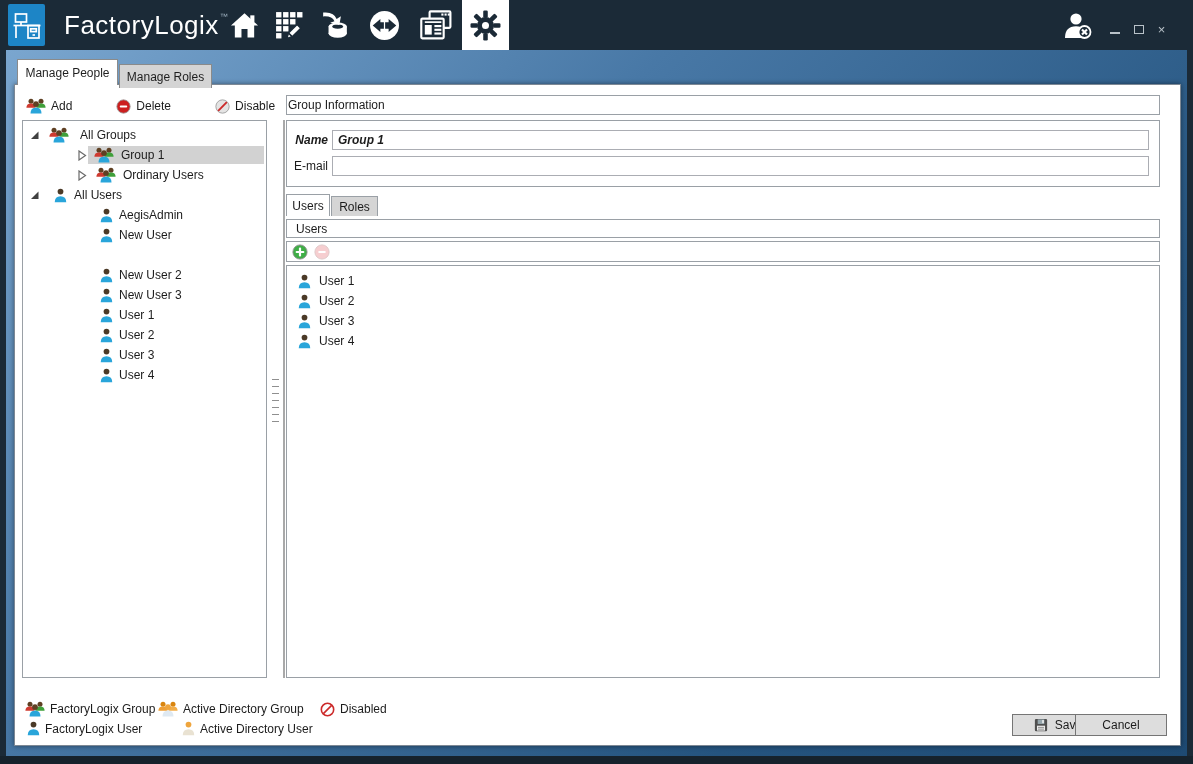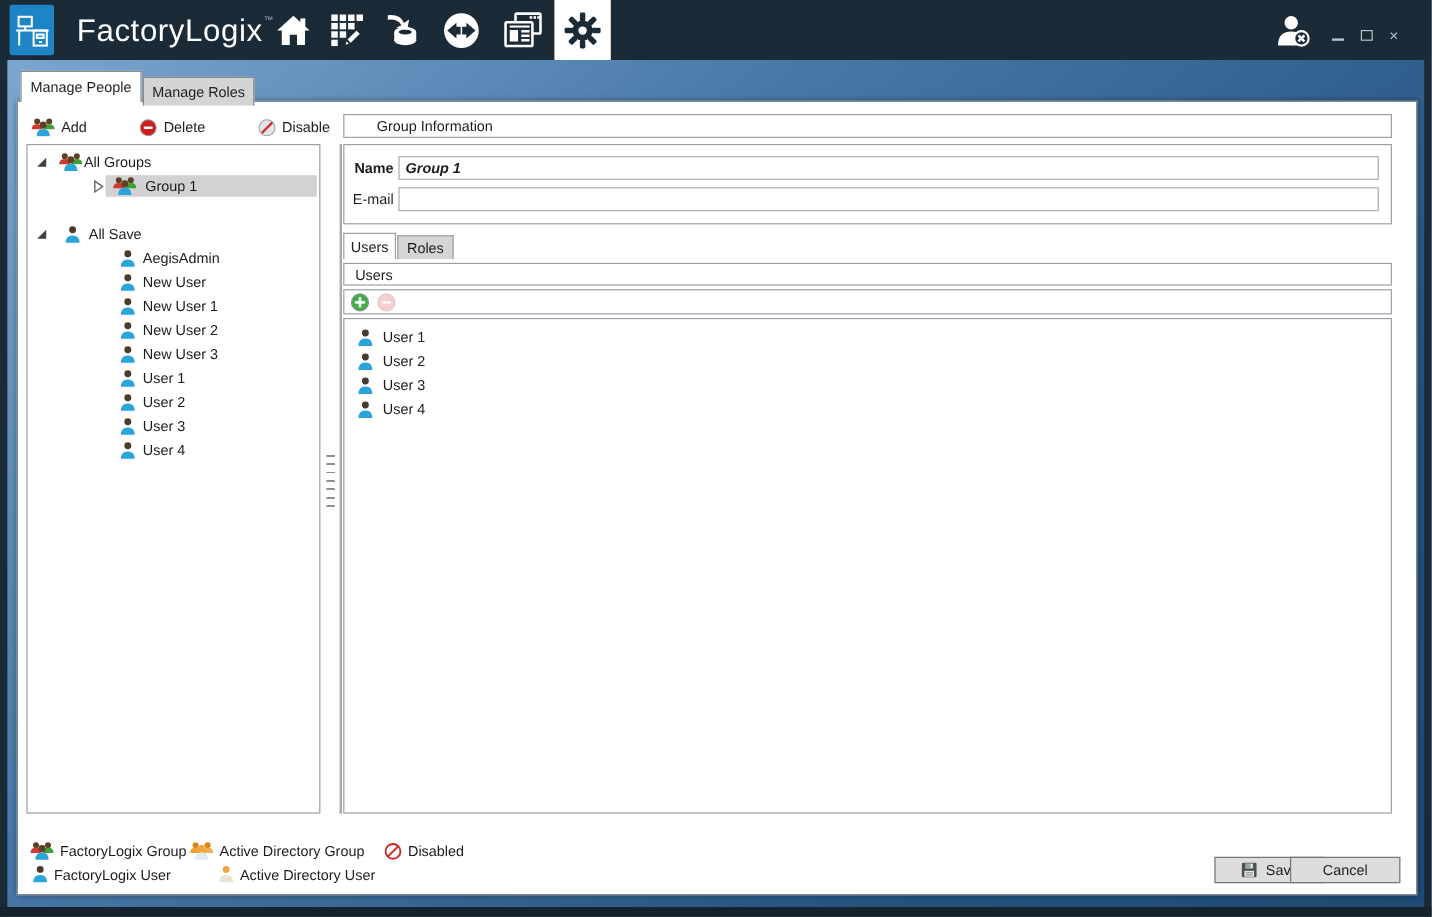--- a/index.html
+++ b/index.html
@@ -50,25 +50,25 @@
   .ind-leaf  { padding-left:77px; }
   .band { display:flex; align-items:center; flex:1 1 auto; height:18px; background:#d2d2d2; margin-right:2px; }
 
   
   #splitter-line { left:283px; top:120px; width:2px; height:558px; background:#a9a9a9; z-index:4; }
   #splitter-grip { left:272px; top:379px; width:7px; height:46px; z-index:4; cursor:col-resize;
     background:repeating-linear-gradient(to bottom,#8f8f8f 0 1.5px, transparent 1.5px 7px); }
 
   
   .panel-box { background:#fff; border:1px solid #9aa0a6; z-index:4; }
-  #gi-header { left:286px; top:95px; width:874px; height:20px; display:flex; align-items:center; padding-left:27px; }
+  #gi-header { left:286px; top:95px; width:874px; height:20px; display:flex; align-items:center; padding-left:1px; }
   #gi-wrap   { left:286px; top:120px; width:874px; height:67px; }
   .fld-label { position:absolute; width:41px; text-align:right; }
   .fld-input { position:absolute; left:45px; width:817px; height:20px; border:1px solid #abadb3; padding:0 5px; font-family:"Liberation Sans",sans-serif; font-size:12px; color:#1c1c1c; outline:none; }
-  #name-label { top:12px; font-weight:bold; }
+  #name-label { top:12px; font-weight:bold; font-style:italic; }
   #name-input { top:9px; font-weight:bold; font-style:italic; }
   #email-label { top:38px; }
   #email-input { top:35px; }
 
   .detail-tab { height:22px; display:flex; align-items:center; justify-content:center; border:1px solid #9aa0a6; border-bottom:none; cursor:pointer; }
   #dtab-users { left:286px; top:194px; width:44px; background:#fff; z-index:4; }
   #dtab-roles { left:331px; top:196px; width:47px; height:20px; background:#d5d5d5; z-index:3; }
 
   #users-header { left:286px; top:219px; width:874px; height:19px; display:flex; align-items:center; padding-left:9px; }
   #users-toolbar { left:286px; top:241px; width:874px; height:21px; display:flex; align-items:center; gap:6px; padding-left:5px; }
@@ -325,59 +325,62 @@
 </div>
 
 <div id="tree-box" class="abs">
   <div class="tree-row ind-root" style="top:4px">
     <svg class="exp">
         <use href="#sym-exp-expanded"></use>
       </svg>
     <svg class="fl-group" width="20" height="16" style="margin-left:9px">
         <use href="#sym-group"></use>
       </svg>
-    <span class="lbl" style="margin-left:1px">All Groups</span>
+    <span class="lbl" style="margin-left:11px">All Groups</span>
   </div>
   <div class="tree-row ind-child" style="top:24px">
     <svg class="exp">
         <use href="#sym-exp-collapsed"></use>
       </svg>
     <div class="band">
       <svg class="fl-group" width="20" height="16" style="margin-left:6px">
           <use href="#sym-group"></use>
         </svg>
       <span class="lbl" style="margin-left:7px">Group 1</span>
     </div>
   </div>
+  <div class="tree-row ind-child" style="top:44px">
+    <svg class="exp">
+        <use href="#sym-exp-collapsed"></use>
+      </svg>
+    <svg class="fl-group" width="20" height="16" style="margin-left:8px">
+        <use href="#sym-group"></use>
+      </svg>
+    <span class="lbl" style="margin-left:7px">Ordinary Users</span>
+  </div>
   <div class="tree-row ind-root" style="top:64px">
     <svg class="exp">
         <use href="#sym-exp-expanded"></use>
       </svg>
     <svg class="fl-user" width="13" height="15" style="margin-left:14px">
         <use href="#sym-person"></use>
       </svg>
-    <span class="lbl" style="margin-left:7px">All Save</span>
+    <span class="lbl" style="margin-left:7px">All Users</span>
   </div>
   <div class="tree-row ind-leaf" style="top:84px">
     <svg class="fl-user" width="13" height="15">
         <use href="#sym-person"></use>
       </svg>
     <span class="lbl" style="margin-left:6px">AegisAdmin</span>
   </div>
   <div class="tree-row ind-leaf" style="top:104px">
     <svg class="fl-user" width="13" height="15">
         <use href="#sym-person"></use>
       </svg>
     <span class="lbl" style="margin-left:6px">New User</span>
-  </div>
-  <div class="tree-row ind-leaf" style="top:124px">
-    <svg class="fl-user" width="13" height="15">
-        <use href="#sym-person"></use>
-      </svg>
-    <span class="lbl" style="margin-left:6px">New User 1</span>
   </div>
   <div class="tree-row ind-leaf" style="top:144px">
     <svg class="fl-user" width="13" height="15">
         <use href="#sym-person"></use>
       </svg>
     <span class="lbl" style="margin-left:6px">New User 2</span>
   </div>
   <div class="tree-row ind-leaf" style="top:164px">
     <svg class="fl-user" width="13" height="15">
         <use href="#sym-person"></use>

